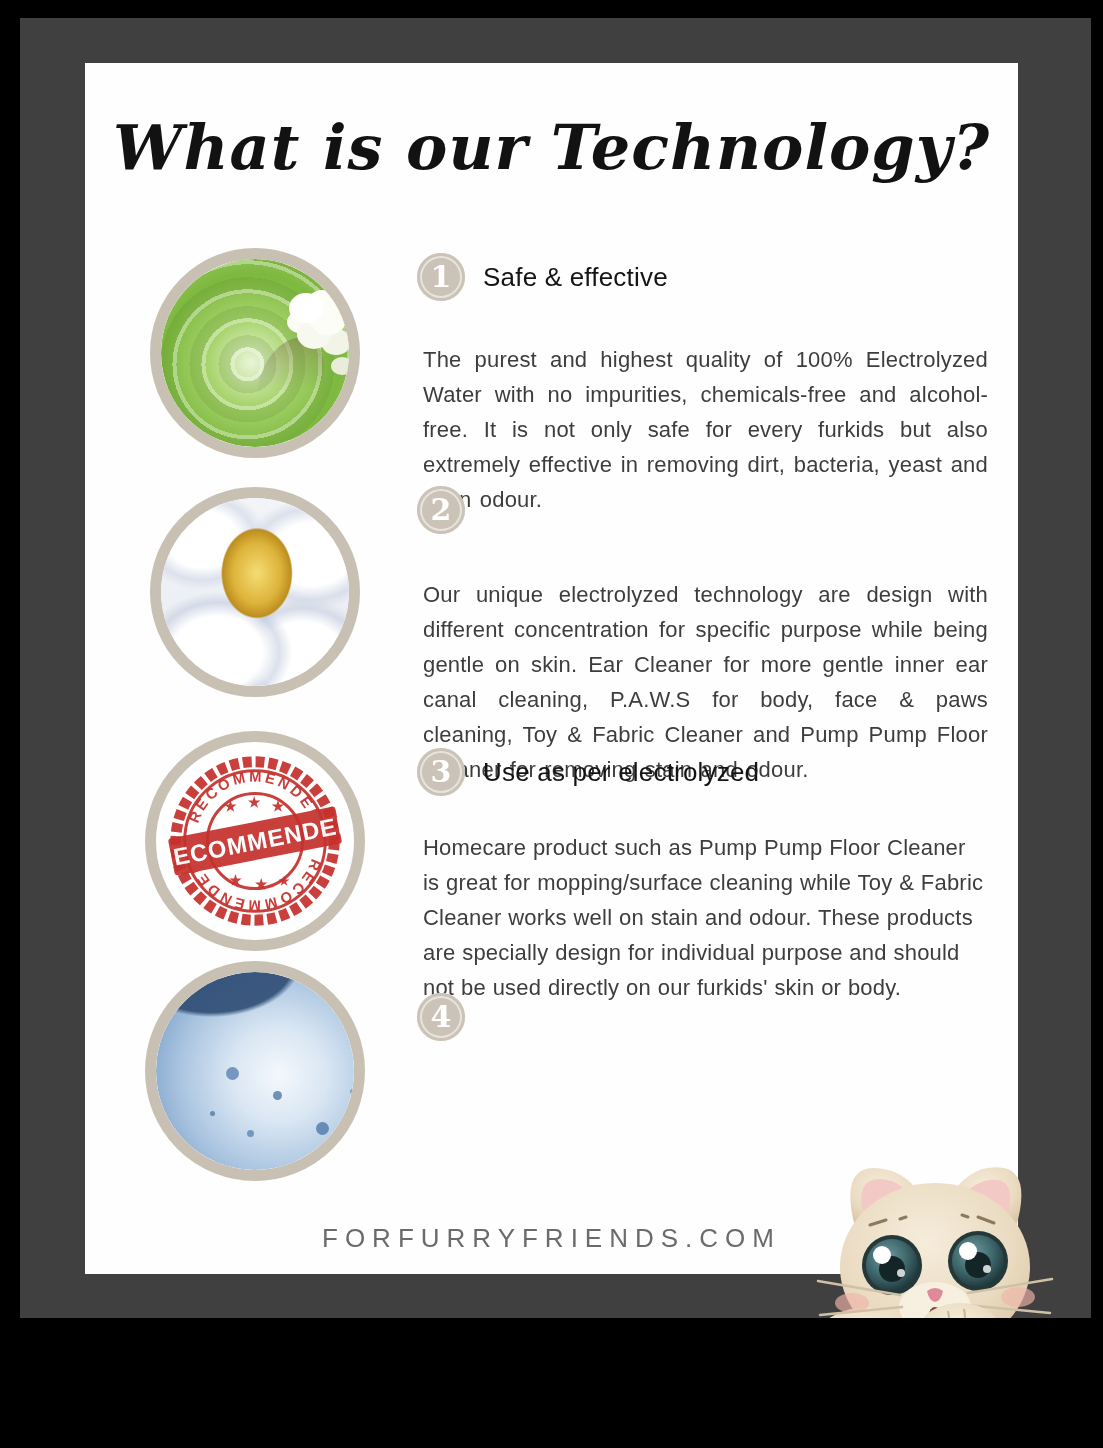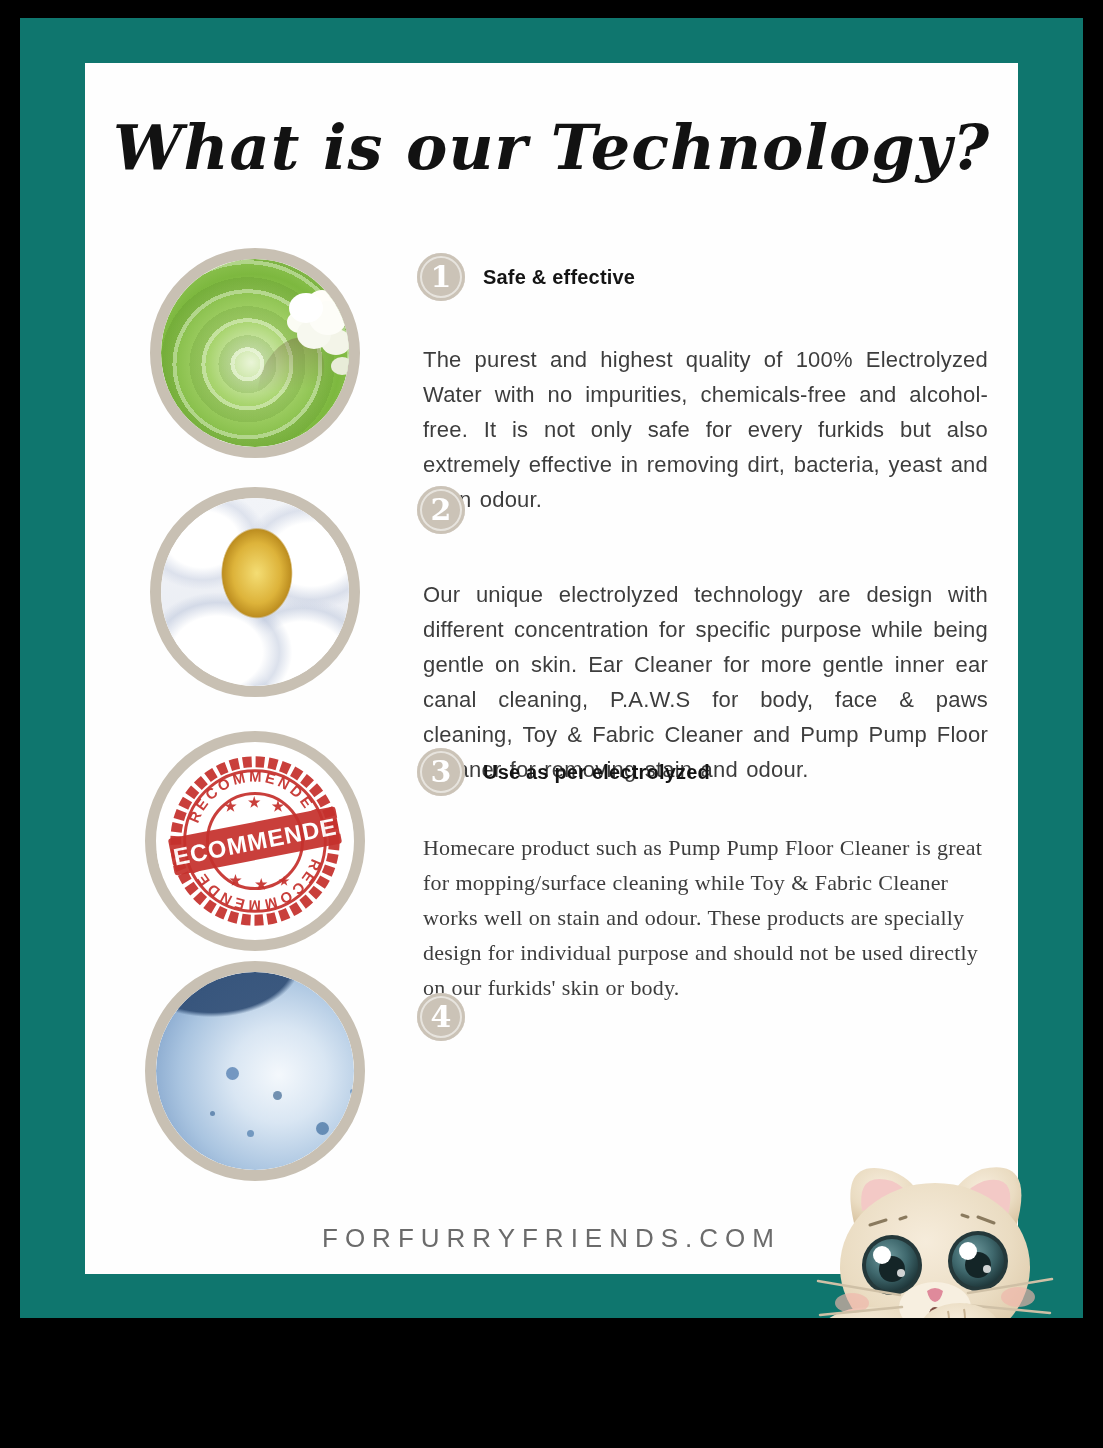--- a/index.html
+++ b/index.html
@@ -1,18 +1,18 @@
 <!DOCTYPE html>
 <html><head>
 <meta charset="utf-8">
 <style>
   html,body{margin:0;padding:0;background:#000;}
   .canvas{position:relative;width:1103px;height:1448px;background:#000;overflow:hidden;
           font-family:"Liberation Sans",sans-serif;}
-  .mat{position:absolute;left:20px;top:18px;width:1063px;height:1300px;background:#0f766e;overflow:hidden;}
+  .mat{position:absolute;left:20px;top:18px;width:1063px;height:1300px;background:#404040;overflow:hidden;padding-left:8px;}
   .card{position:absolute;left:65px;top:45px;width:933px;height:1211px;background:#fefefe;}
 
   .title{position:absolute;left:0;top:48px;width:100%;text-align:center;
          font-family:"DejaVu Serif",serif;font-style:italic;font-weight:700;
          font-size:62px;color:#121212;letter-spacing:1px;}
 
   
   .photo{position:absolute;border-radius:50%;border:11px solid #c8c0b3;box-sizing:border-box;overflow:hidden;background:#fff;}
   .photo .fill{position:absolute;inset:0;border-radius:50%;}
 
@@ -43,21 +43,21 @@
      box-shadow: 45px 22px 0 -2px #54799f, 90px 55px 0 0 #4e7aa8, 18px 60px 0 -3px #5d88b5,
                  120px 18px 0 -4px #6a93bf, 70px 95px 0 -1px #47699a, -20px 40px 0 -4px #527aa5,
                  105px 82px 0 -3px #3f6190, 35px 108px 0 -2px #55799e;}
 
   
   .row{position:absolute;display:flex;align-items:center;gap:18px;}
   .badge{width:48px;height:48px;border-radius:50%;background:#cbc3b7;flex:0 0 auto;
          display:flex;align-items:center;justify-content:center;
          box-shadow: inset 0 0 0 3px #cbc3b7, inset 0 0 0 5px rgba(255,255,255,.55);}
   .badge span{font-family:"DejaVu Serif",serif;font-weight:700;font-size:30px;color:#fff;line-height:1;}
-  .heading{font-weight:700;font-size:20px;color:#141414;letter-spacing:.2px;}
+  .heading{font-weight:400;font-size:26px;color:#141414;letter-spacing:.2px;}
 
   .body-text{position:absolute;left:338px;width:565px;font-size:22px;line-height:35px;color:#3d3d3d;
              text-align:justify;letter-spacing:.2px;word-spacing:2px;margin-top:37px;}
   .body-text.left{text-align:left;word-spacing:.5px;}
 
   .footer{position:absolute;left:0;top:1160px;width:100%;text-align:center;
           font-size:26px;letter-spacing:7px;color:#6b6b6b;}
 
   .kitten{position:absolute;left:790px;top:1127px;width:250px;height:191px;}
   .stamp-svg{position:absolute;inset:0;}
@@ -138,21 +138,21 @@
         </div>
       </div>
       <div class="body-text" style="top:477px;">Our unique electrolyzed technology are design with different concentration for specific purpose while being gentle on skin. Ear Cleaner for more gentle inner ear canal cleaning, P.A.W.S for body, face &amp; paws cleaning, Toy &amp; Fabric Cleaner and Pump Pump Floor Cleaner for removing stain and odour.</div>
 
       <div class="row" style="left:332px;top:685px;">
         <div class="badge">
           <span>3</span>
         </div>
         <div class="heading">Use as per electrolyzed</div>
       </div>
-      <div class="body-text left" style="top:730px;font-family:Liberation Serif, serif;">Homecare product such as Pump Pump Floor Cleaner is great for mopping/surface cleaning while Toy &amp; Fabric Cleaner works well on stain and odour. These products are specially design for individual purpose and should not be used directly on our furkids' skin or body.</div>
+      <div class="body-text left" style="top:730px;">Homecare product such as Pump Pump Floor Cleaner is great for mopping/surface cleaning while Toy &amp; Fabric Cleaner works well on stain and odour. These products are specially design for individual purpose and should not be used directly on our furkids' skin or body.</div>
 
       <div class="row" style="left:332px;top:930px;">
         <div class="badge">
           <span>4</span>
         </div>
       </div>
 
       <div class="footer">FORFURRYFRIENDS.COM</div>
     </div>
 

